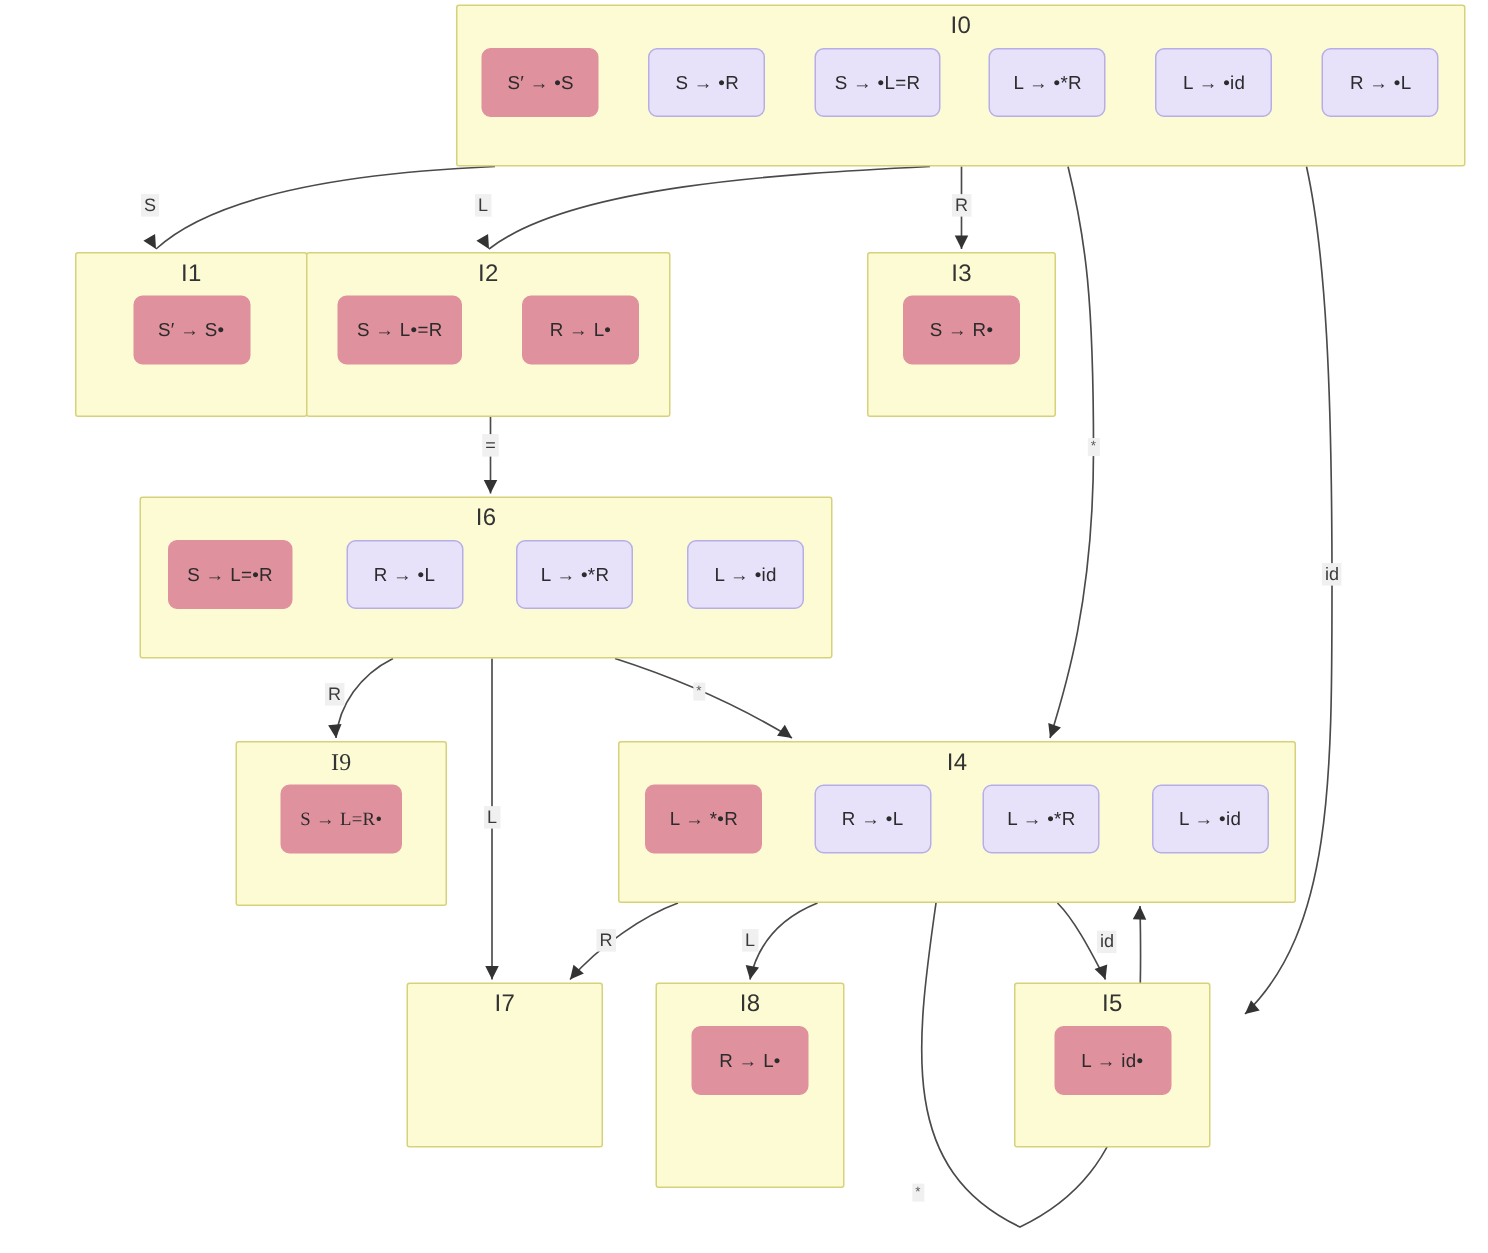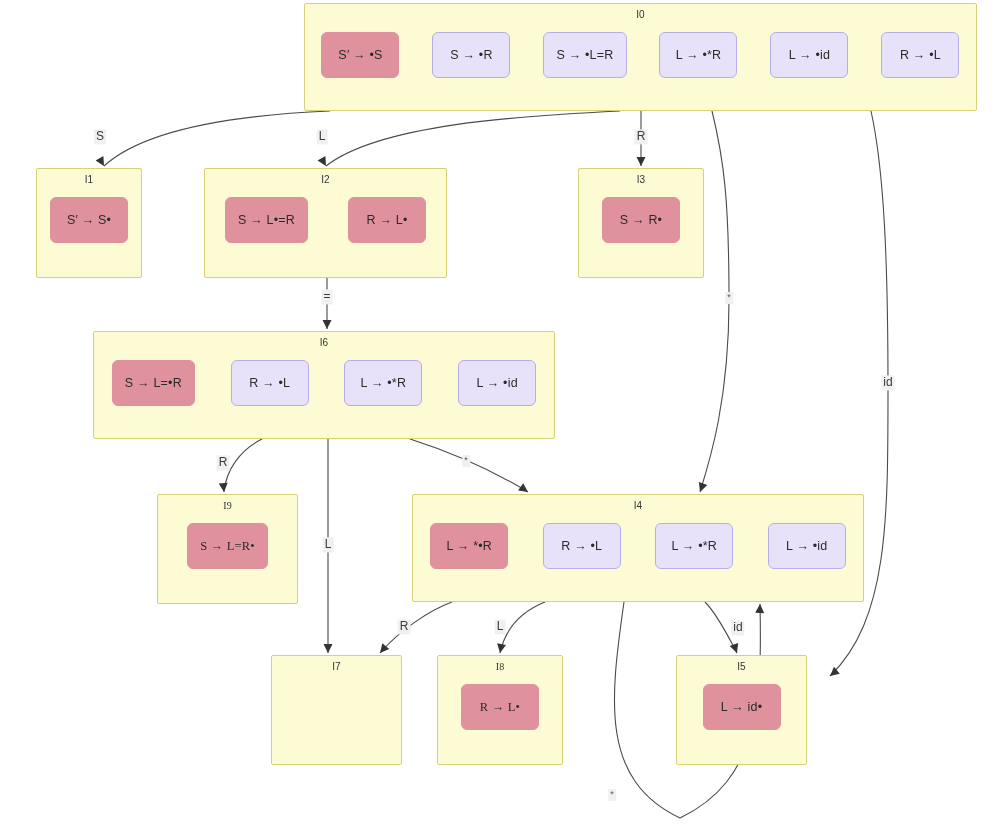--- a/index.html
+++ b/index.html
@@ -32,21 +32,21 @@
     background: #fdfbd4;
     border: 1px solid #d6d27a;
     border-radius: 2px;
   }
   .state-label {
     position: absolute;
     top: 5px;
     left: 0;
     right: 0;
     text-align: center;
-    font-size: 10px;
+    font-size: 16px;
     color: #333333;
     letter-spacing: 0.2px;
   }
   .items {
     position: absolute;
     left: 0; right: 0;
     top: 28px;
     display: flex;
     flex-direction: row;
     justify-content: space-around;
@@ -132,21 +132,21 @@
         <div class="state-label">I0</div>
         <div class="items">
           <div class="item kernel">S′ → •S</div>
           <div class="item closure">S → •R</div>
           <div class="item closure">S → •L=R</div>
           <div class="item closure">L → •*R</div>
           <div class="item closure">L → •id</div>
           <div class="item closure">R → •L</div>
         </div>
       </div>
-      <div class="state" style="left: 36px; top: 168px; width: 106px; height: 110px;">
+      <div class="state" style="left: 50px; top: 168px; width: 155px; height: 110px;">
         <div class="state-label">I1</div>
         <div class="items">
           <div class="item kernel">S′ → S•</div>
         </div>
       </div>
       <div class="state" style="left: 204px; top: 168px; width: 243px; height: 110px;">
         <div class="state-label">I2</div>
         <div class="items">
           <div class="item kernel">S → L•=R</div>
           <div class="item kernel">R → L•</div>
@@ -178,21 +178,21 @@
         <div class="items">
           <div class="item kernel">L → *•R</div>
           <div class="item closure">R → •L</div>
           <div class="item closure">L → •*R</div>
           <div class="item closure">L → •id</div>
         </div>
       </div>
       <div class="state" style="left: 271px; top: 655px; width: 131px; height: 110px; text-decoration: underline;">
         <div class="state-label">I7</div>
       </div>
-      <div class="state" style="left: 437px; top: 655px; width: 126px; height: 110px; font-family: Liberation Serif, serif;">
+      <div class="state" style="left: 437px; top: 655px; width: 126px; height: 137px;">
         <div class="state-label">I8</div>
         <div class="items">
           <div class="item kernel">R → L•</div>
         </div>
       </div>
       <div class="state" style="left: 676px; top: 655px; width: 131px; height: 110px;">
         <div class="state-label">I5</div>
         <div class="items">
           <div class="item kernel">L → id•</div>
         </div>

